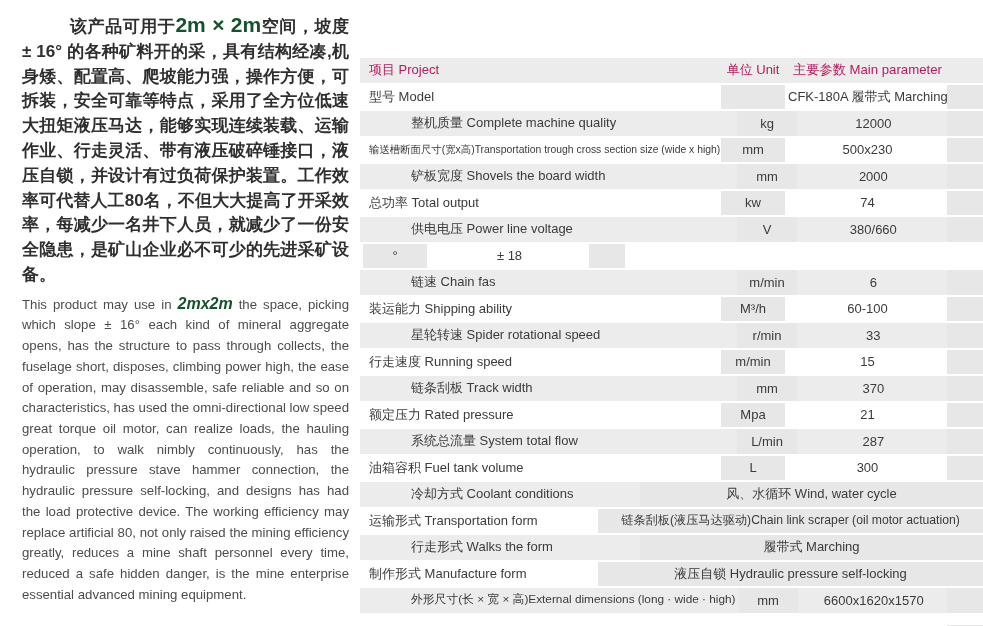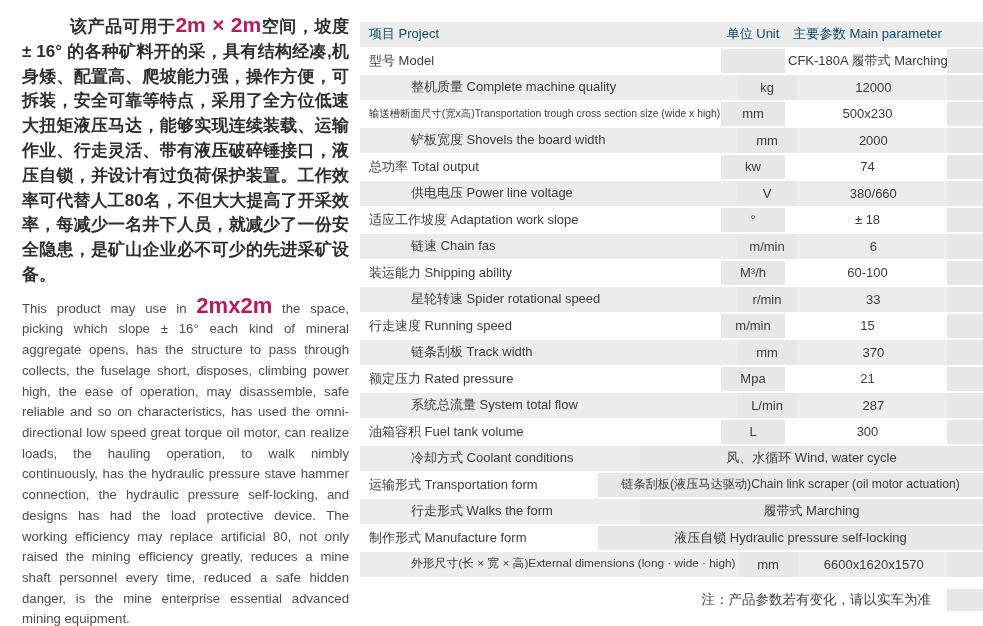--- a/index.html
+++ b/index.html
@@ -9,43 +9,43 @@
   }
   
   .left-col{position:absolute;left:22px;top:14px;width:327px;}
   .zh{
     margin:0;font-size:17px;line-height:24.8px;color:#2f2f2f;
     text-align:justify;text-justify:inter-ideograph;text-indent:48px;font-weight:600;
   }
   .en{
     margin:7px 0 0 0;font-size:13.2px;line-height:20.7px;color:#4c4c4c;text-align:justify;
   }
-  .hl{color:#be185d;font-weight:bold;margin-top:44px;}
+  .hl{color:#14532d;font-weight:bold;margin-top:44px;}
   .hl-zh{font-size:21px;line-height:1;}
-  .hl-en{font-size:22px;line-height:1;}
+  .hl-en{font-size:16px;line-height:1;font-style:italic;}
   
   .spec-table{position:absolute;left:360px;top:22px;width:623px;}
   .t-row{
     display:flex;align-items:center;height:24.5px;margin-bottom:2px;
     font-size:13px;color:#3b3b3b;
   }
   .t-row.gray{background:#ececec;padding-left:42px;}
   .fixed{background:#e7e7e7;}
   .c1{width:349px;padding-left:9px;white-space:nowrap;overflow:visible;}
   .gap{width:3px;flex:none;align-self:stretch;}
   .c2{width:64px;text-align:right;align-self:stretch;display:flex;align-items:center;justify-content:center;}
   .c3{width:159px;text-align:center;white-space:nowrap;}
   .c4{width:36px;flex:none;align-self:stretch;}
   .c1s{width:223px;padding-left:9px;white-space:nowrap;}
   .gap-s{width:6px;flex:none;align-self:stretch;}
   .cspan{
     flex:1;align-self:stretch;background:#e7e7e7;display:flex;align-items:center;
     justify-content:center;white-space:nowrap;
   }
-  .t-row.header{background:#ececec;color:#0c4a6e;}
+  .t-row.header{background:#ececec;color:#be185d;margin-top:36px;}
   .t-row.header .c2,.t-row.header .c3{background:transparent;}
   .t-row.header .c3{font-size:13.2px;}
   #t-body .t-row:nth-child(3) .c1{font-size:10.4px;}
   #t-body .t-row:nth-child(17) .cspan{font-size:12.2px;}
   #t-body .t-row:nth-child(20) .c1{font-size:11.8px;}
   .note-row{display:flex;height:22px;margin-top:12px;gap:8px;}
   .note{
     flex:1;text-align:right;padding-right:8px;font-size:13.5px;color:#3d3d3d;
     display:flex;align-items:center;justify-content:flex-end;white-space:nowrap;
   }
@@ -112,21 +112,20 @@
         </div>
         <div class="t-row gray">
           <div class="c1">供电电压 Power line voltage</div>
           <div class="gap"></div>
           <div class="c2 fixed">V</div>
           <div class="gap"></div>
           <div class="c3">380/660</div>
           <div class="c4 fixed"></div>
         </div>
         <div class="t-row white">
-          <div class="c1">适应工作坡度 Adaptation work slope</div>
           <div class="gap"></div>
           <div class="c2 fixed">°</div>
           <div class="gap"></div>
           <div class="c3">± 18</div>
           <div class="c4 fixed"></div>
         </div>
         <div class="t-row gray">
           <div class="c1">链速 Chain fas</div>
           <div class="gap"></div>
           <div class="c2 fixed">m/min</div>

